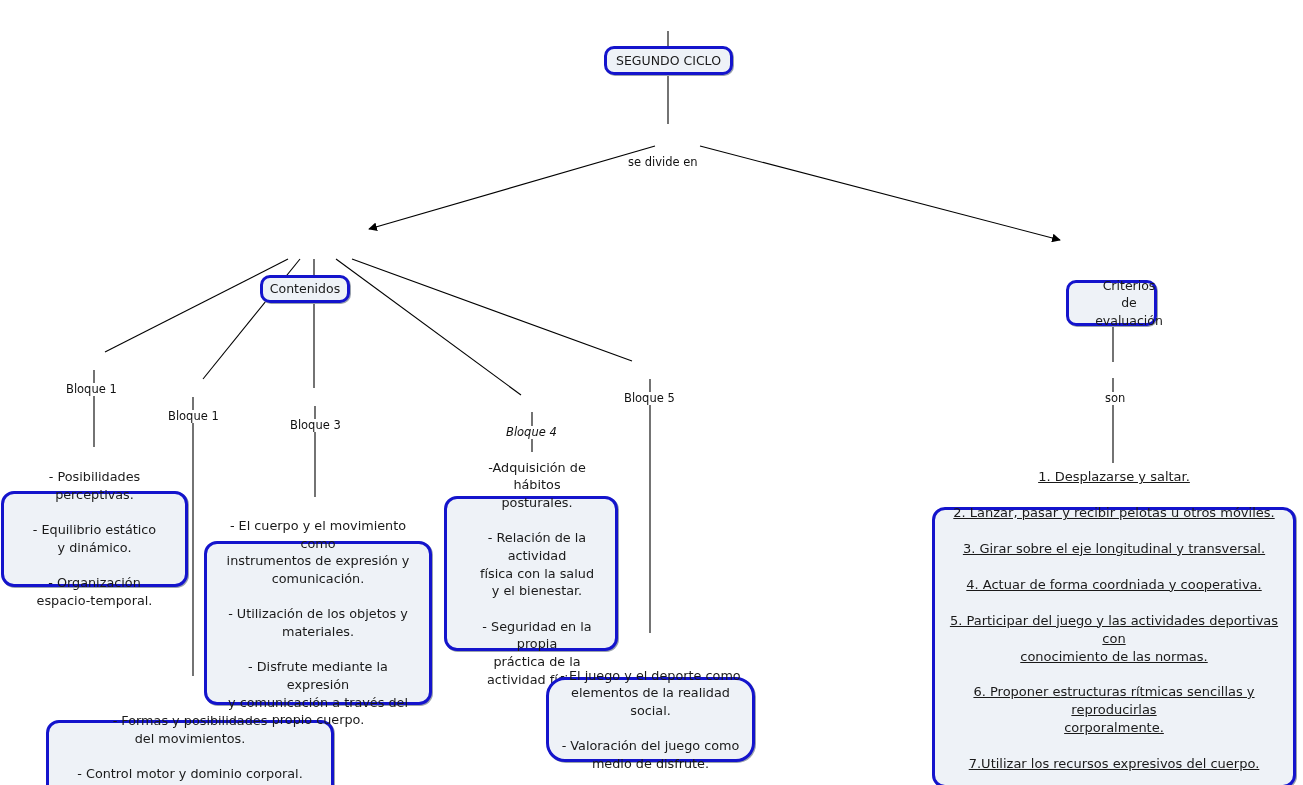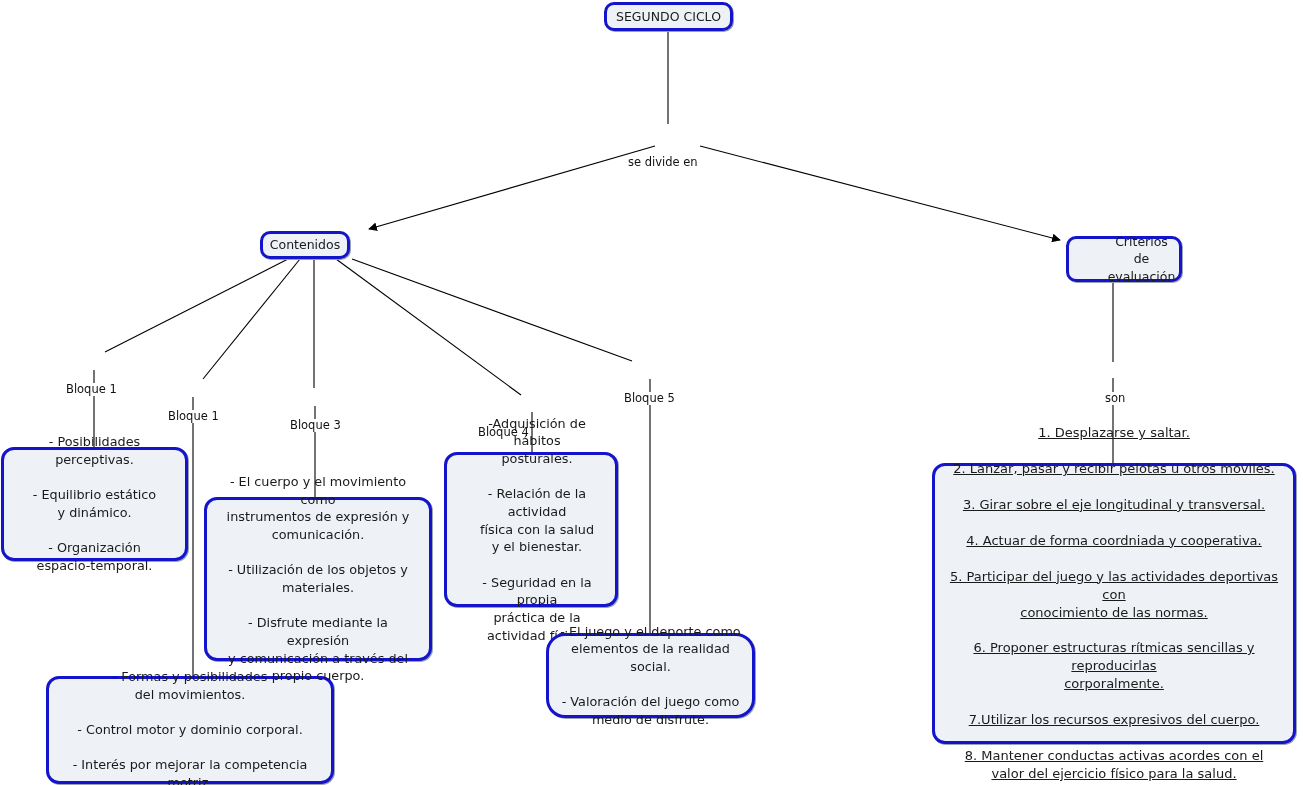--- a/index.html
+++ b/index.html
@@ -34,20 +34,21 @@
     border-radius: 12px;
     color: #1a1a1a;
     text-align: center;
     display: flex;
     align-items: center;
     justify-content: center;
     padding: 4px 8px;
     line-height: 1.38;
     white-space: pre-line;
     box-shadow: 1px 1px 0 #9aa2ad;
+    margin-top: 44px;
   }
   .node.small {
     font-size: 12.5px;
     border-width: 3px;
     border-radius: 10px;
     padding: 3px 9px;
   }
   .node.leaf {
     font-size: 12.8px;
     border-radius: 13px;
@@ -104,34 +105,34 @@
   </svg>
 
   <div class="node small" style="left:604px; top:2px; width:129px; height:29px;">
     <span>SEGUNDO CICLO</span>
   </div>
 
   <div class="node small" style="left:260px; top:231px; width:90px; height:28px;">
     <span>Contenidos</span>
   </div>
 
-  <div class="node small" style="left:1066px; top:236px; width:116px; height:46px;padding-left:44px;">
+  <div class="node small" style="left:1066px; top:236px; width:91px; height:46px;padding-left:44px;">
     <span>Criterios de
 evaluación</span>
   </div>
 
   <div class="edge-label" style="left:626px; top:128px;">se divide en</div>
   <div class="edge-label" style="left:64px; top:355px;">Bloque 1</div>
   <div class="edge-label" style="left:166px; top:382px;">Bloque 1</div>
   <div class="edge-label" style="left:288px; top:391px;">Bloque 3</div>
-  <div class="edge-label" style="left:476px; top:398px;">Bloque 4</div>
+  <div class="edge-label" style="left:504px; top:398px;font-style:italic;">Bloque 4</div>
   <div class="edge-label" style="left:622px; top:364px;">Bloque 5</div>
   <div class="edge-label" style="left:1103px; top:364px;">son</div>
 
-  <div class="node leaf" style="left:1px; top:447px; width:187px; height:114px;">
+  <div class="node leaf" style="left:1px; top:447px; width:187px; height:96px;">
     <span>- Posibilidades perceptivas.
 
 - Equilibrio estático
 y dinámico.
 
 - Organización
 espacio-temporal.</span>
   </div>
 
   <div class="node leaf" style="left:46px; top:676px; width:288px; height:108px;">

